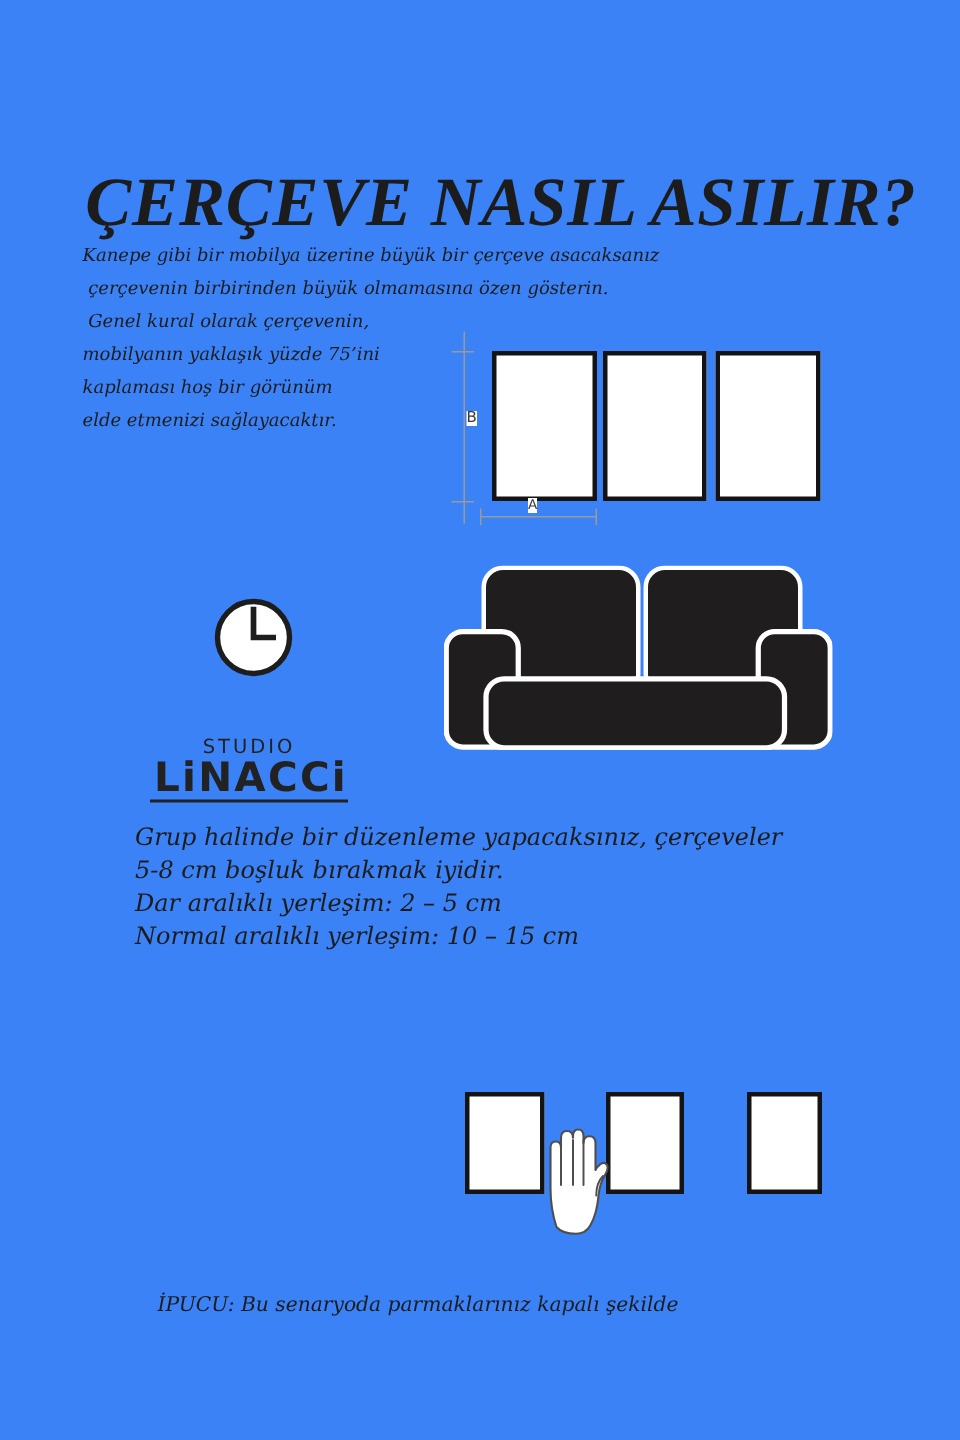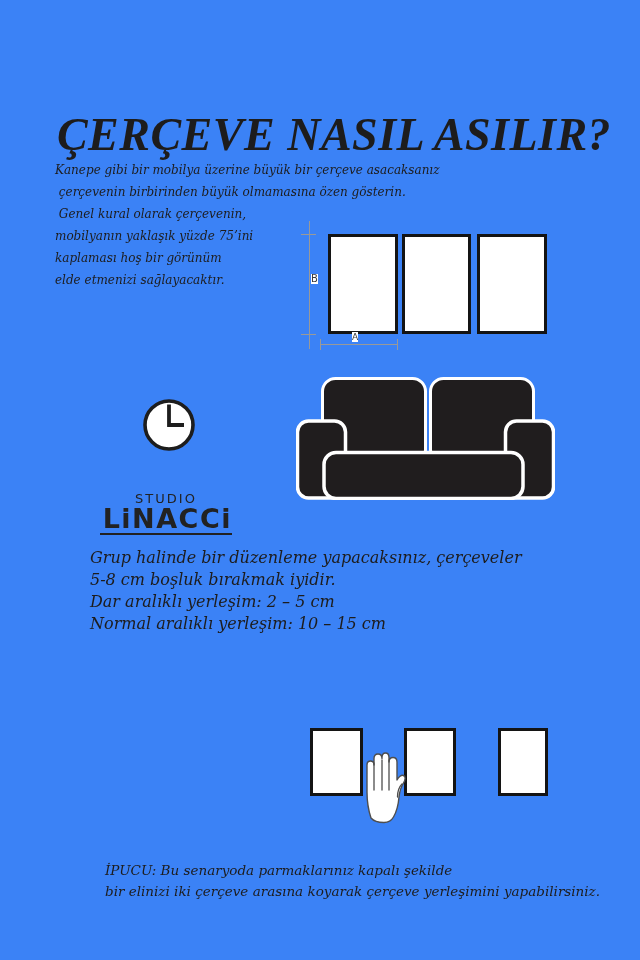--- a/index.html
+++ b/index.html
@@ -126,16 +126,15 @@
                C 37.5 56, 36 64, 32.5 70
                C 30 74.5, 27 75.5, 23 75.5
                C 18 75.5, 12.5 74, 10 71 Z" fill="#ffffff" stroke="#4e4e4e" stroke-width="1.4" stroke-linejoin="round"></path>
       <path d="M 13 16 L 13 43 M 21 13 L 21 43 M 28 13 L 28 43
                M 41 37 C 38 40, 36.5 45, 36.5 50" fill="none" stroke="#4e4e4e" stroke-width="1.3" stroke-linecap="round"></path>
     </svg>
   </div>
 
   <div class="textblock tip">
     <div class="line">İPUCU: Bu senaryoda parmaklarınız kapalı şekilde</div>
-    <div class="line">bir elinizi iki çerçeve arasına koyarak çerçeve yerleşimini yapabilirsiniz.</div>
   </div>
 
 </div>
 
 </body></html>

